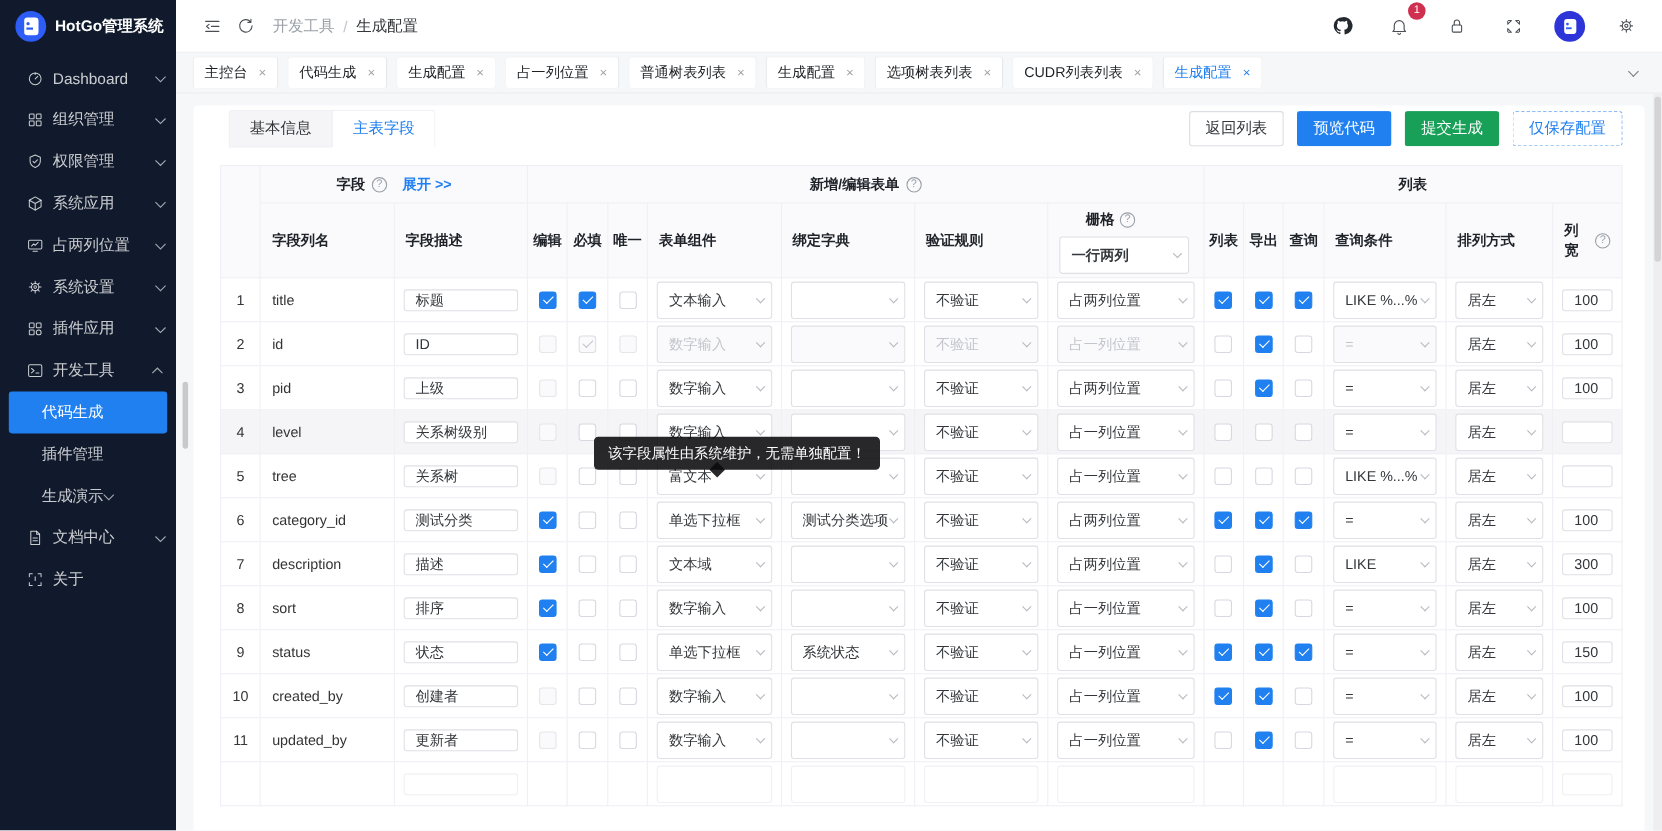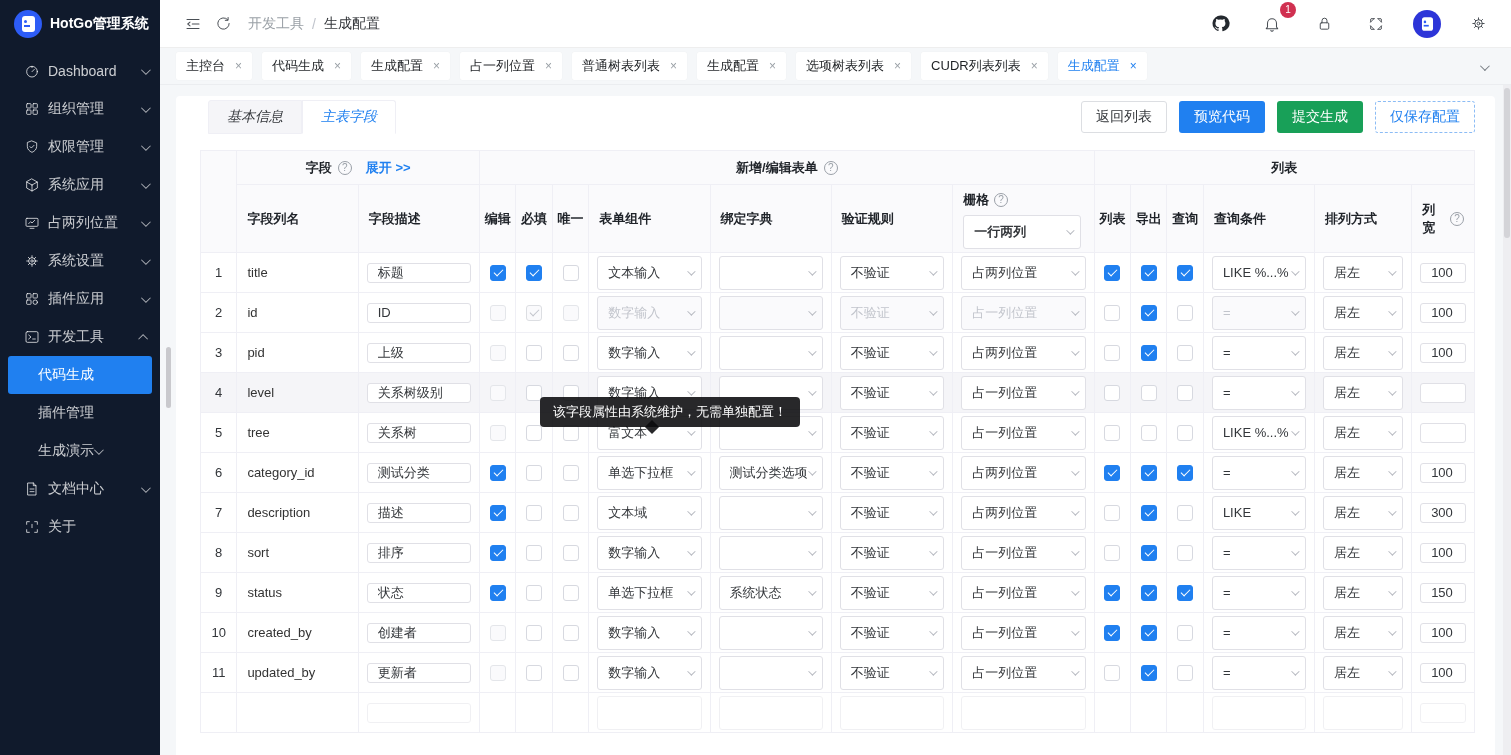--- a/index.html
+++ b/index.html
@@ -44,21 +44,21 @@
   .tab-chip .x { color:#9aa0a6; font-size:12px; }
   .tab-chip.active { color:#2080f0; }
   .tab-chip.active .x { color:#2080f0; }
   .tabbar-caret { margin-left:auto; color:#5a6068; padding-right:8px; }
 
   
   .content { flex:1; padding:11px 16px 0 16px; overflow:hidden; }
   .card { background:#fff; border-radius:4px; padding:4px 20px 0 24px; height:900px; }
   .card-head { display:flex; align-items:center; }
   .page-tabs { display:flex; margin-left:8px; }
-  .ptab { height:18px; padding:16px 18px; display:flex; align-items:center; font-size:14px; background:#f5f5f8; border:1px solid #efeff5; color:#33363a; cursor:pointer;font-style:italic; }
+  .ptab { height:18px; padding:16px 18px; display:flex; align-items:center; font-size:14px; background:#f5f5f8; border:1px solid #efeff5; color:#33363a; cursor:pointer; }
   .ptab:first-child { border-radius:3px 0 0 0; }
   .ptab.active { background:#fff; color:#2080f0; border-bottom-color:#fff; border-radius:0 3px 0 0; }
   .head-actions { margin-left:auto; display:flex; gap:12px; align-items:center; }
   .btn { height:32px; padding:0 14px; border-radius:3px; font-size:14px; display:flex; align-items:center; gap:6px; cursor:pointer; border:1px solid transparent; background:#fff; white-space:nowrap; }
   .btn.default { border-color:#dcdee2; color:#33363a; }
   .btn.primary { background:#2080f0; color:#fff; }
   .btn.success { background:#18a058; color:#fff; }
   .btn.dashed { border:1px dashed #8cbcf5; color:#2080f0; }
   .toolbar { display:flex; gap:13px; margin-top:22px; margin-left:4px; }
   .btn .bic { width:15px; height:15px; display:flex; align-items:center; }
@@ -69,21 +69,21 @@
   table.cfg th, table.cfg td { border:1px solid #efeff5; font-size:13px; }
   table.cfg thead th { background:#fafafc; color:#1f2329; font-weight:600; padding:0 10px; text-align:left; }
   tr.g-row th { height:34px; text-align:center; }
   tr.g-row th .gwrap { display:flex; align-items:center; justify-content:center; gap:6px; }
   tr.h-row th { height:68px; }
   tr.h-row th.cen, td.cen { text-align:center; }
   .help { width:14px; height:14px; border:1px solid #9aa0a8; border-radius:50%; color:#9aa0a8; font-size:10px; display:inline-flex; align-items:center; justify-content:center; font-weight:400; flex-shrink:0; }
   .help:before { content:"?"; }
   .expand-link { color:#2080f0; font-weight:600; cursor:pointer; margin-left:8px; }
   .hwrap { display:flex; align-items:center; gap:5px; }
-  .grid-th .hwrap { margin-top:2px; }
+  .grid-th .hwrap { margin-top:2px;margin-left:24px; }
   .grid-th .sel { margin-top:6px; width:118px; }
   tbody td { height:40px; padding:0 8px; background:#fff; }
   tbody td.idx { text-align:center; color:#33363a; padding:0; }
   tbody tr.hover td { background:#f5f5f8; }
   tbody tr.faded td * { opacity:.45; }
   .name-cell { padding-left:10px !important; }
 
   
   .inp { width:100%; height:20px; border:1px solid #e0e0e6; border-radius:3px; background:#fff; padding:0 10px; font-size:13px; color:#33363a; font-family:inherit; outline:none; }
   .sel { height:34px; border:1px solid #e0e0e6; border-radius:3px; background:#fff; display:flex; align-items:center; padding:0 8px 0 10px; cursor:pointer; width:100%; }

